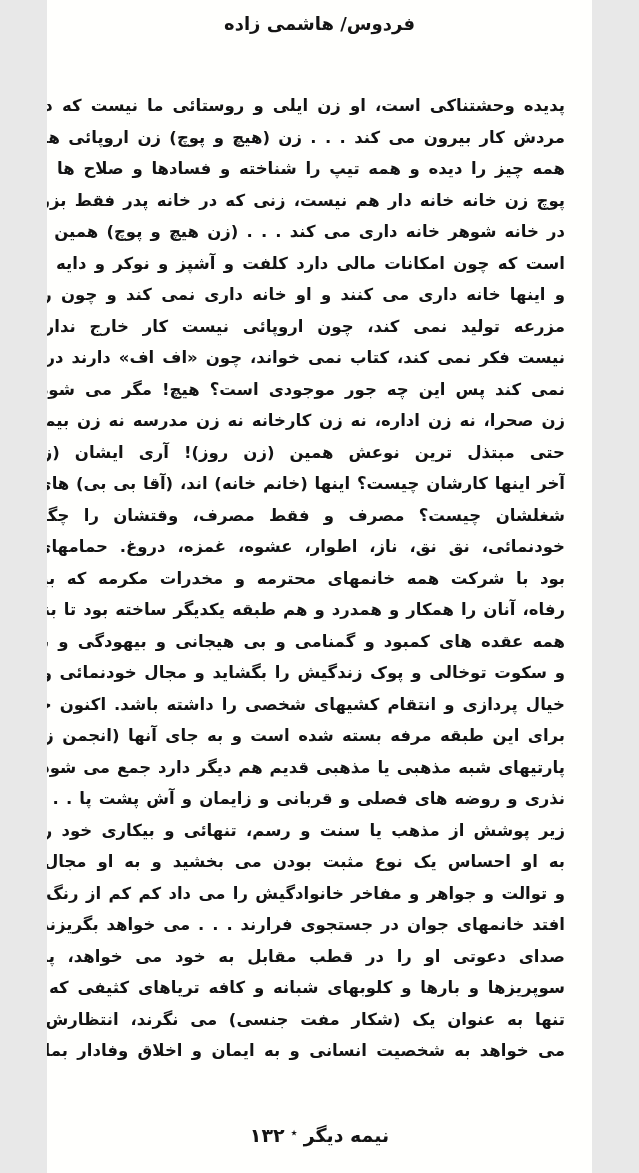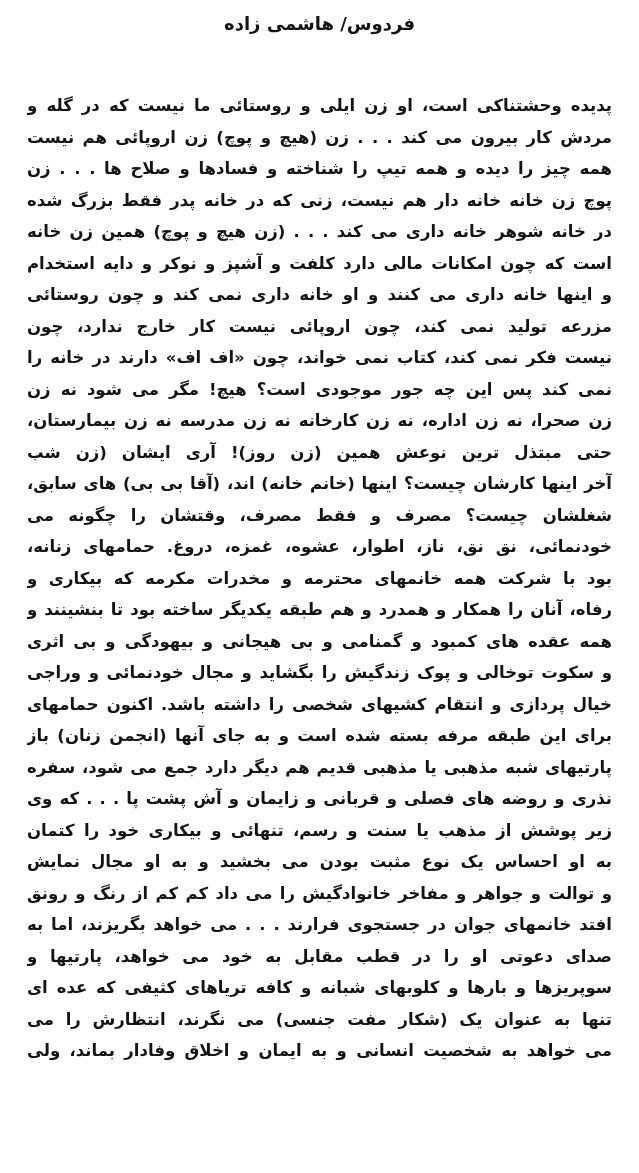--- a/index.html
+++ b/index.html
@@ -2,21 +2,21 @@
 <html lang="fa"><head>
 <meta charset="utf-8">
 <style>
   html, body {
     margin: 0;
     padding: 0;
     background: #e8e8e8;
   }
   .page {
     position: relative;
-    width: 639px;
+    width: 545px;
     height: 1173px;
     margin: 0 auto;
     background: #fffffd;
     color: #141414;
     font-family: "DejaVu Sans", sans-serif;
     overflow: hidden;
   }
   .header {
     position: absolute;
     top: 13px;
@@ -94,13 +94,16 @@
       <div class="line">زیر پوشش از مذهب یا سنت و رسم، تنهائی و بیکاری خود را کتمان می کرد و</div>
       <div class="line">به او احساس یک نوع مثبت بودن می بخشید و به او مجال نمایش زیبائی و مد</div>
       <div class="line">و توالت و جواهر و مفاخر خانوادگیش را می داد کم کم از رنگ و رونق می</div>
       <div class="line">افتد خانمهای جوان در جستجوی فرارند . . . می خواهد بگریزند، اما به کجا؟</div>
       <div class="line">صدای دعوتی او را در قطب مقابل به خود می خواهد، پارتیها و دانسینگها و</div>
       <div class="line">سوپریزها و بارها و کلوبهای شبانه و کافه تریاهای کثیفی که عده ای که او را</div>
       <div class="line">تنها به عنوان یک (شکار مفت جنسی) می نگرند، انتظارش را می کشند، او</div>
       <div class="line">می خواهد به شخصیت انسانی و به ایمان و اخلاق وفادار بماند، ولی می بیند</div>
     </div>
 
+  <div class="footer">
+    <span>نیمه دیگر</span><span class="mark">٭</span><span>۱۳۲</span>
+  </div>
 </div>
 
 </body></html>

